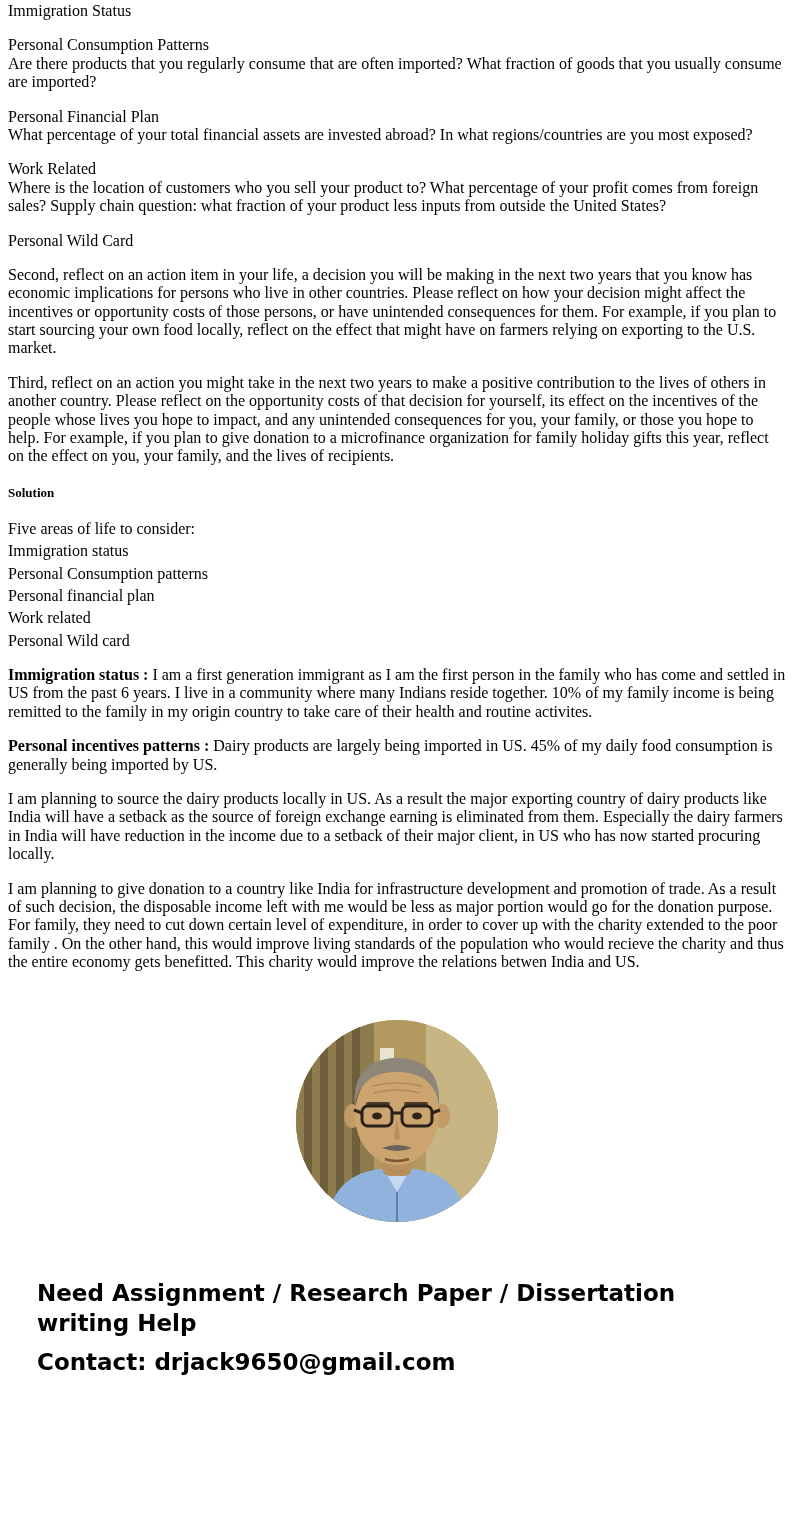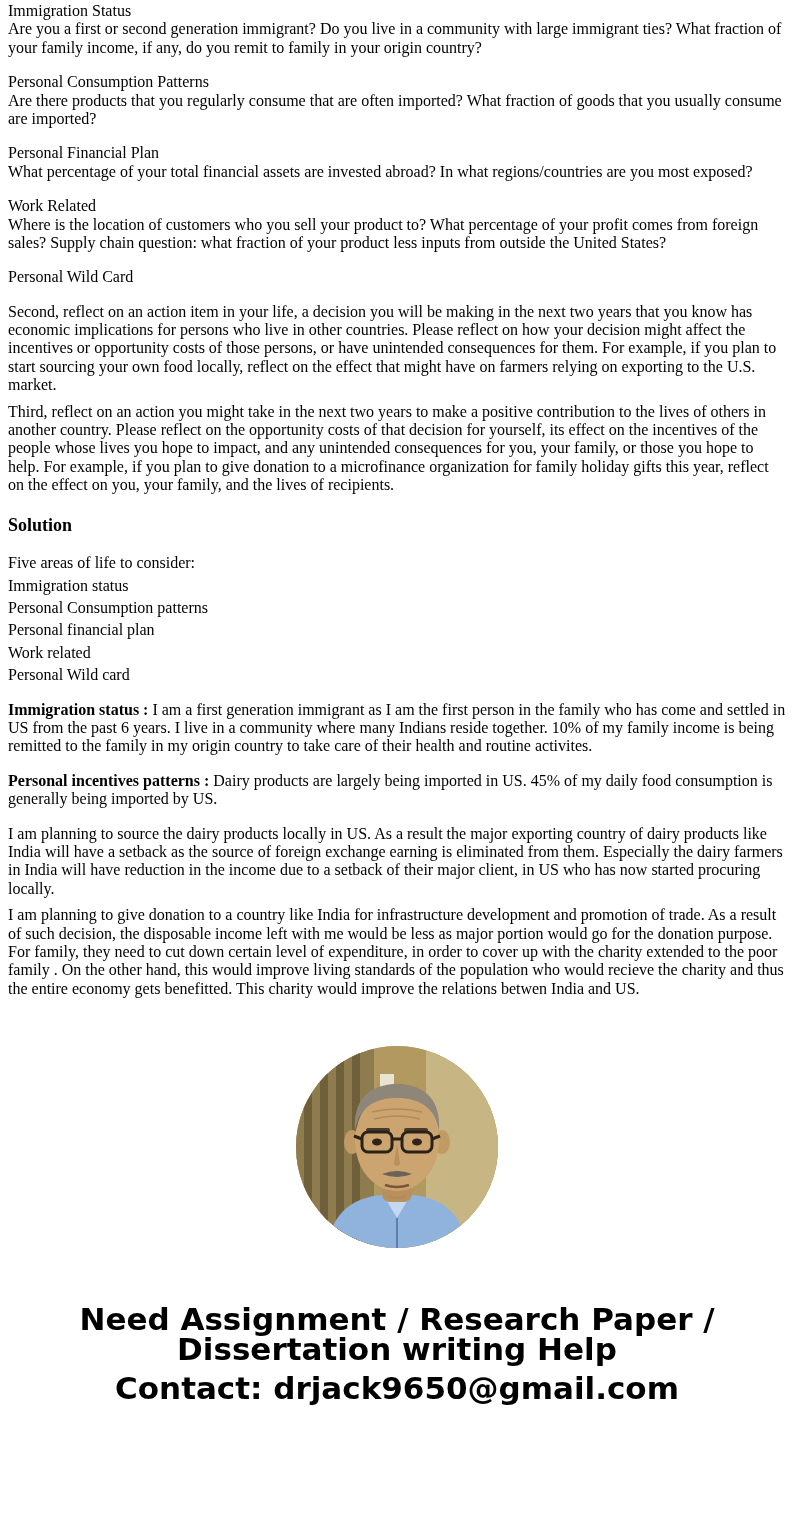--- a/index.html
+++ b/index.html
@@ -20,24 +20,24 @@
   .qa-section {
     margin: 16px 0;
   }
   .qa-section.first {
     margin-top: 0;
   }
   .sec-heading, .sec-body {
     margin: 0;
   }
   .para {
-    margin: 8px 0;
+    margin: 16px 0;
   }
   h3.solution-title {
-    font-size: 18px;
+    font-size: 13px;
     font-weight: bold;
     margin: 20px 0 19px 0;
   }
   .list-line {
     margin: 4px 0;
   }
   .answer {
     margin: 16px 0;
   }
   .answer b {
@@ -51,39 +51,38 @@
     width: 202px;
     height: 202px;
     border-radius: 50%;
     overflow: hidden;
     display: inline-block;
     background: #b9a06a;
   }
   .footer {
     font-family: "DejaVu Sans", sans-serif;
     font-weight: bold;
-    font-size: 31px;
+    font-size: 23px;
     line-height: 30px;
-    text-align: center;
+    text-align: left;
     max-width: 720px;
     margin: 0 auto;
     color: #000000;
   }
   .footer .contact {
     margin-top: 9px;
   }
 </style>
 </head>
 <body>
 
 <div class="doc">
 
   <div class="qa-section first">
     <div class="sec-heading">Immigration Status</div>
-    <div class="sec-body">Are you a first or second generation immigrant? Do you live in a community with large immigrant ties? What fraction of your family income, if any, do you remit to family in your origin country?</div>
   </div>
 
   <div class="qa-section">
     <div class="sec-heading">Personal Consumption Patterns</div>
     <div class="sec-body">Are there products that you regularly consume that are often imported? What fraction of goods that you usually consume are imported?</div>
   </div>
 
   <div class="qa-section">
     <div class="sec-heading">Personal Financial Plan</div>
     <div class="sec-body">What percentage of your total financial assets are invested abroad? In what regions/countries are you most exposed?</div>

